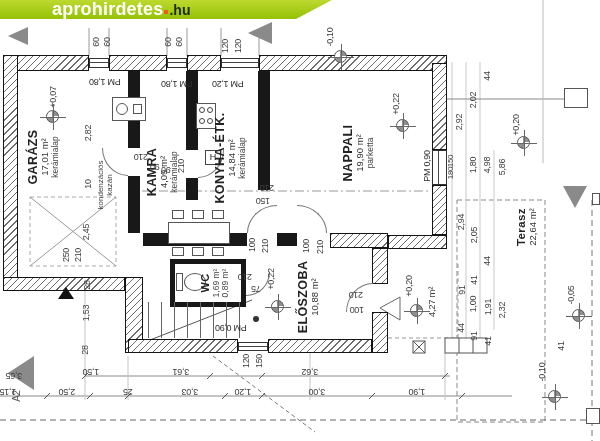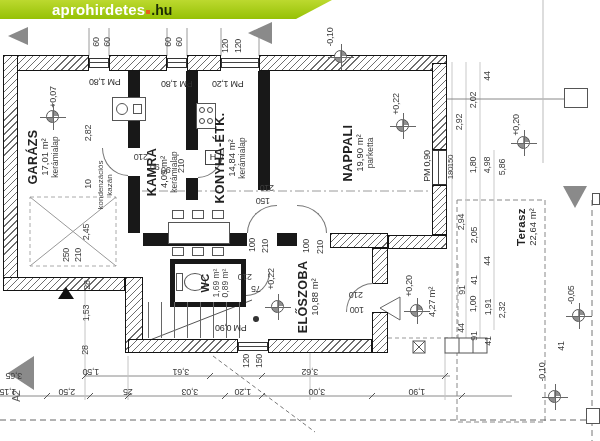--- a/index.html
+++ b/index.html
@@ -44,21 +44,21 @@
   .tri{position:absolute;z-index:4;width:0;height:0;}
   .dot{position:absolute;z-index:4;width:6px;height:6px;border-radius:50%;background:#333;}
   .fridge{position:absolute;z-index:3;width:16px;height:15px;border:1px solid #444;background:#fff;
           font-size:9px;text-align:center;line-height:13px;color:#222;}
   .burner{position:absolute;width:6px;height:6px;border:1px solid #444;border-radius:50%;}
   
   .wm{position:absolute;left:0;top:0;width:332px;height:19px;z-index:9;
       background:linear-gradient(180deg,#bcd92f,#96c105);
       clip-path:polygon(0 0,332px 0,296px 19px,0 19px);
       display:flex;align-items:center;padding-left:52px;cursor:pointer;}
-  .wm .b{font-size:15px;font-weight:bold;color:#fff;letter-spacing:.2px;text-align:center;}
+  .wm .b{font-size:18px;font-weight:bold;color:#fff;letter-spacing:.2px;text-align:center;}
   .wm .d{width:4px;height:4px;background:#e8611a;margin:5px 1px 0 1px;display:inline-block;}
   .wm .t{font-size:14px;font-weight:bold;color:#1c2b05;}
 </style>
 </head>
 <body>
 
 <div class="stage">
 
   <svg class="lines" width="600" height="441">
 

